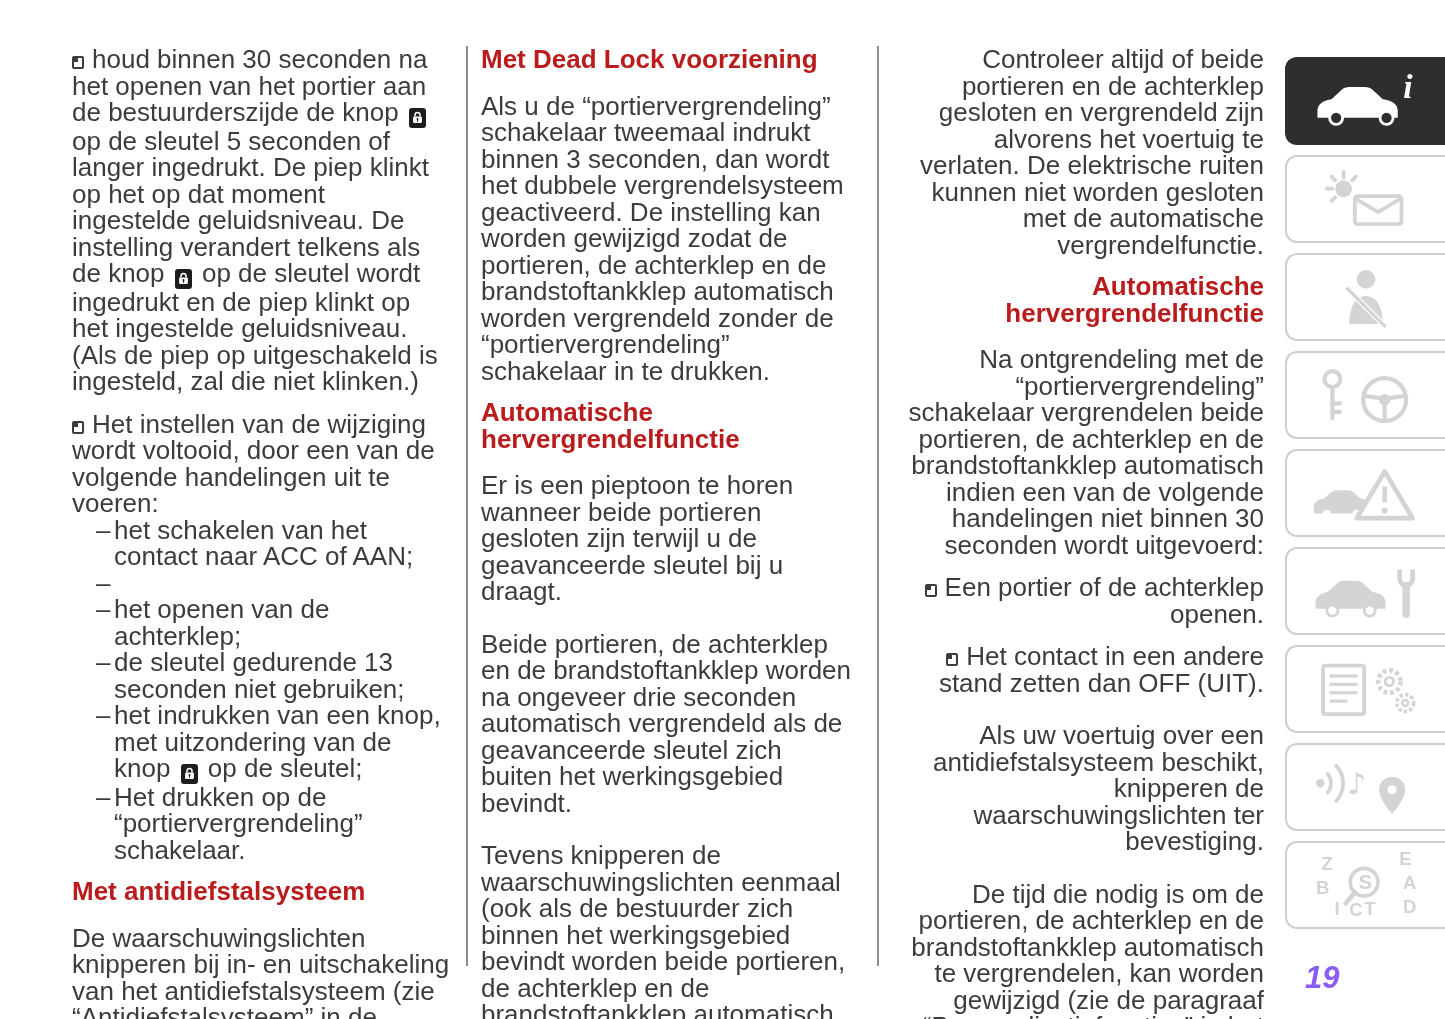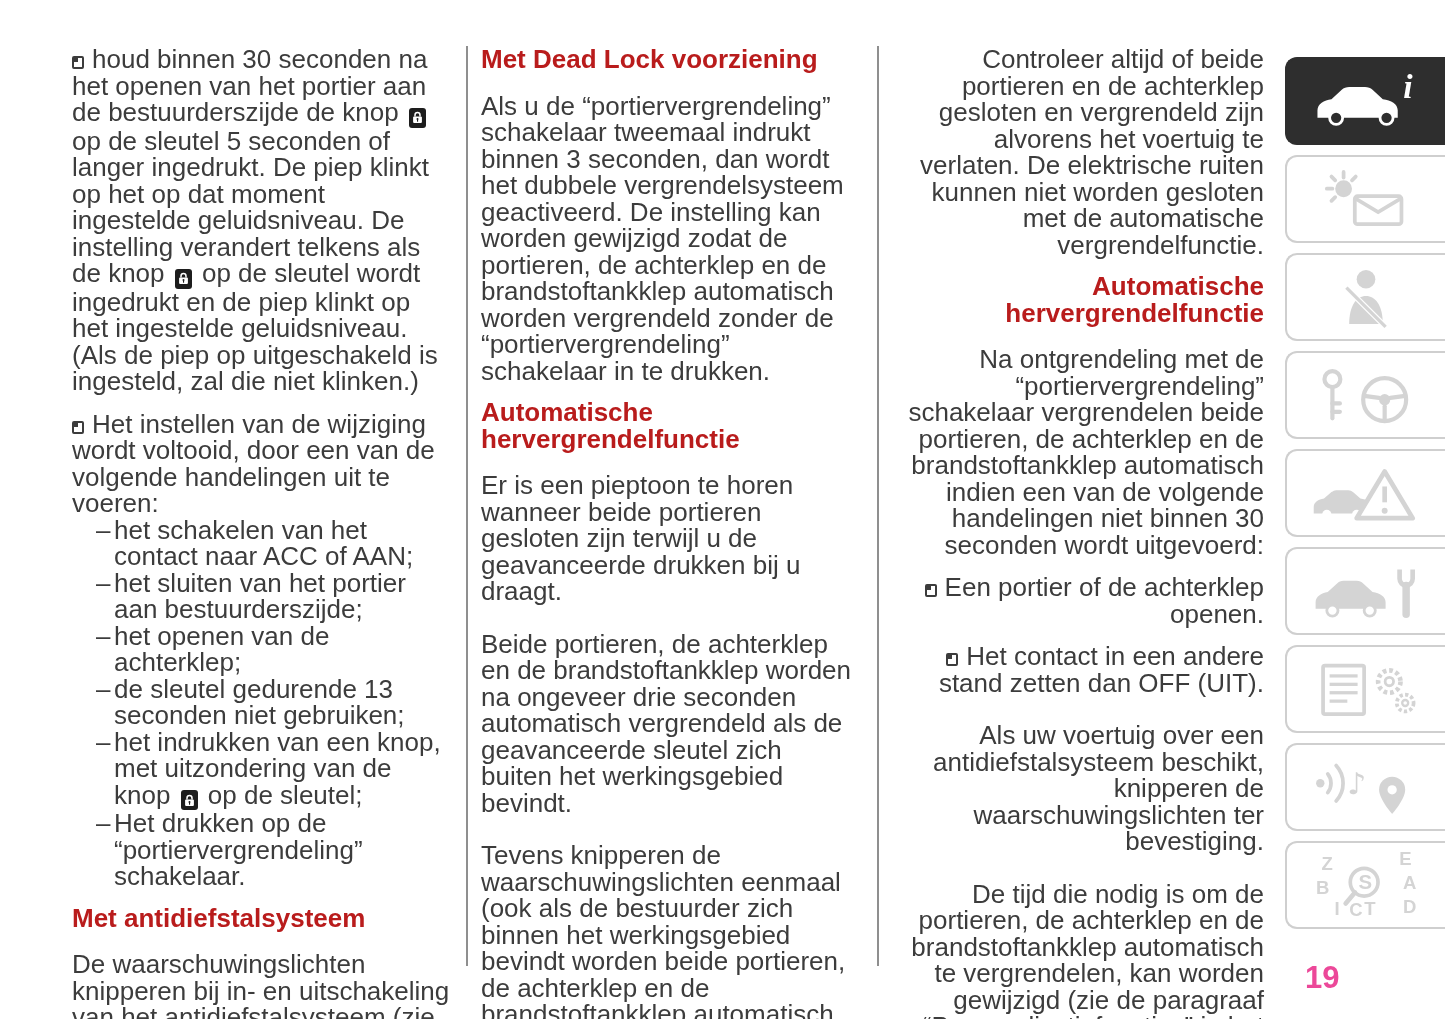--- a/index.html
+++ b/index.html
@@ -29,21 +29,21 @@
   .bullet-sq { display:inline-block; width:12px; height:13px; border:2px solid #3c3c3c; border-radius:2px; margin-right:8px; position:relative; top:1px; }
   .bullet-sq::after { content:""; position:absolute; left:-1px; top:-1px; width:5px; height:5px; background:#3c3c3c; }
 
   .lock-btn { display:inline-flex; align-items:center; justify-content:center; width:17px; height:20px; background:#1d1d1d; border-radius:3px; vertical-align:-3px; margin:0 3px; }
 
   .sidebar { position:absolute; top:57px; right:0; width:160px; }
   .tab { width:160px; height:88px; margin-bottom:10px; border:2px solid #cfcfcf; border-right:0; border-radius:12px 0 0 12px; background:#ffffff; display:flex; align-items:center; justify-content:center; }
   .tab.active { background:#2e2e2e; border-color:#2e2e2e; }
   .tab svg { display:block; }
 
-  .page-number { position:absolute; left:1305px; top:960px; font-size:31px; font-weight:700; color:#ec4899; }
+  .page-number { position:absolute; left:1305px; top:960px; font-size:31px; font-weight:700; color:#8b5cf6;font-style:italic; }
 </style>
 </head>
 <body>
 
 <div class="page">
   <div class="divider d1"></div>
   <div class="divider d2"></div>
 
   <div class="col col1">
       <div class="block bullet"><span class="bullet-sq"></span>houd binnen 30 seconden na het openen van het portier aan de bestuurderszijde de knop <span class="lock-btn">
@@ -61,21 +61,20 @@
             <rect x="5" y="8.5" width="1.1" height="2.2" fill="#1d1d1d"></rect>
           </svg>
         </span> op de sleutel wordt ingedrukt en de piep klinkt op het ingestelde geluidsniveau. (Als de piep op uitgeschakeld is ingesteld, zal die niet klinken.)</div>
       <div class="block bullet"><span class="bullet-sq"></span>Het instellen van de wijziging wordt voltooid, door een van de volgende handelingen uit te voeren:</div>
       <div class="block dash">
         <span class="dash-mark">–</span>
         <span class="dash-text">het schakelen van het contact naar ACC of AAN;</span>
       </div>
       <div class="block dash">
         <span class="dash-mark">–</span>
-        <span class="dash-text">het sluiten van het portier aan bestuurderszijde;</span>
       </div>
       <div class="block dash">
         <span class="dash-mark">–</span>
         <span class="dash-text">het openen van de achterklep;</span>
       </div>
       <div class="block dash">
         <span class="dash-mark">–</span>
         <span class="dash-text">de sleutel gedurende 13 seconden niet gebruiken;</span>
       </div>
       <div class="block dash">
@@ -93,21 +92,21 @@
         <span class="dash-mark">–</span>
         <span class="dash-text">Het drukken op de “portiervergrendeling” schakelaar.</span>
       </div>
       <div class="block heading">Met antidiefstalsysteem</div>
       <div class="block para">De waarschuwingslichten knipperen bij in- en uitschakeling van het antidiefstalsysteem (zie “Antidiefstalsysteem” in de paragraaf “Beveiligingsalarm voertuig”).</div>
     </div>
   <div class="col col2">
       <div class="block heading">Met Dead Lock voorziening</div>
       <div class="block para">Als u de “portiervergrendeling” schakelaar tweemaal indrukt binnen 3 seconden, dan wordt het dubbele vergrendelsysteem geactiveerd. De instelling kan worden gewijzigd zodat de portieren, de achterklep en de brandstoftankklep automatisch worden vergrendeld zonder de “portiervergrendeling” schakelaar in te drukken.</div>
       <div class="block heading">Automatische hervergrendelfunctie</div>
-      <div class="block para">Er is een pieptoon te horen wanneer beide portieren gesloten zijn terwijl u de geavanceerde drukken bij u draagt.</div>
+      <div class="block para">Er is een pieptoon te horen wanneer beide portieren gesloten zijn terwijl u de geavanceerde sleutel bij u draagt.</div>
       <div class="block para">Beide portieren, de achterklep en de brandstoftankklep worden na ongeveer drie seconden automatisch vergrendeld als de geavanceerde sleutel zich buiten het werkingsgebied bevindt.</div>
       <div class="block para">Tevens knipperen de waarschuwingslichten eenmaal (ook als de bestuurder zich binnen het werkingsgebied bevindt worden beide portieren, de achterklep en de brandstoftankklep automatisch vergrendeld na ongeveer 30 seconden).</div>
     </div>
   <div class="col col3">
       <div class="block para">Controleer altijd of beide portieren en de achterklep gesloten en vergrendeld zijn alvorens het voertuig te verlaten. De elektrische ruiten kunnen niet worden gesloten met de automatische vergrendelfunctie.</div>
       <div class="block heading">Automatische hervergrendelfunctie</div>
       <div class="block para">Na ontgrendeling met de “portiervergrendeling” schakelaar vergrendelen beide portieren, de achterklep en de brandstoftankklep automatisch indien een van de volgende handelingen niet binnen 30 seconden wordt uitgevoerd:</div>
       <div class="block bullet"><span class="bullet-sq"></span>Een portier of de achterklep openen.</div>
       <div class="block bullet"><span class="bullet-sq"></span>Het contact in een andere stand zetten dan OFF (UIT).</div>
       <div class="block para">Als uw voertuig over een antidiefstalsysteem beschikt, knipperen de waarschuwingslichten ter bevestiging.</div>

